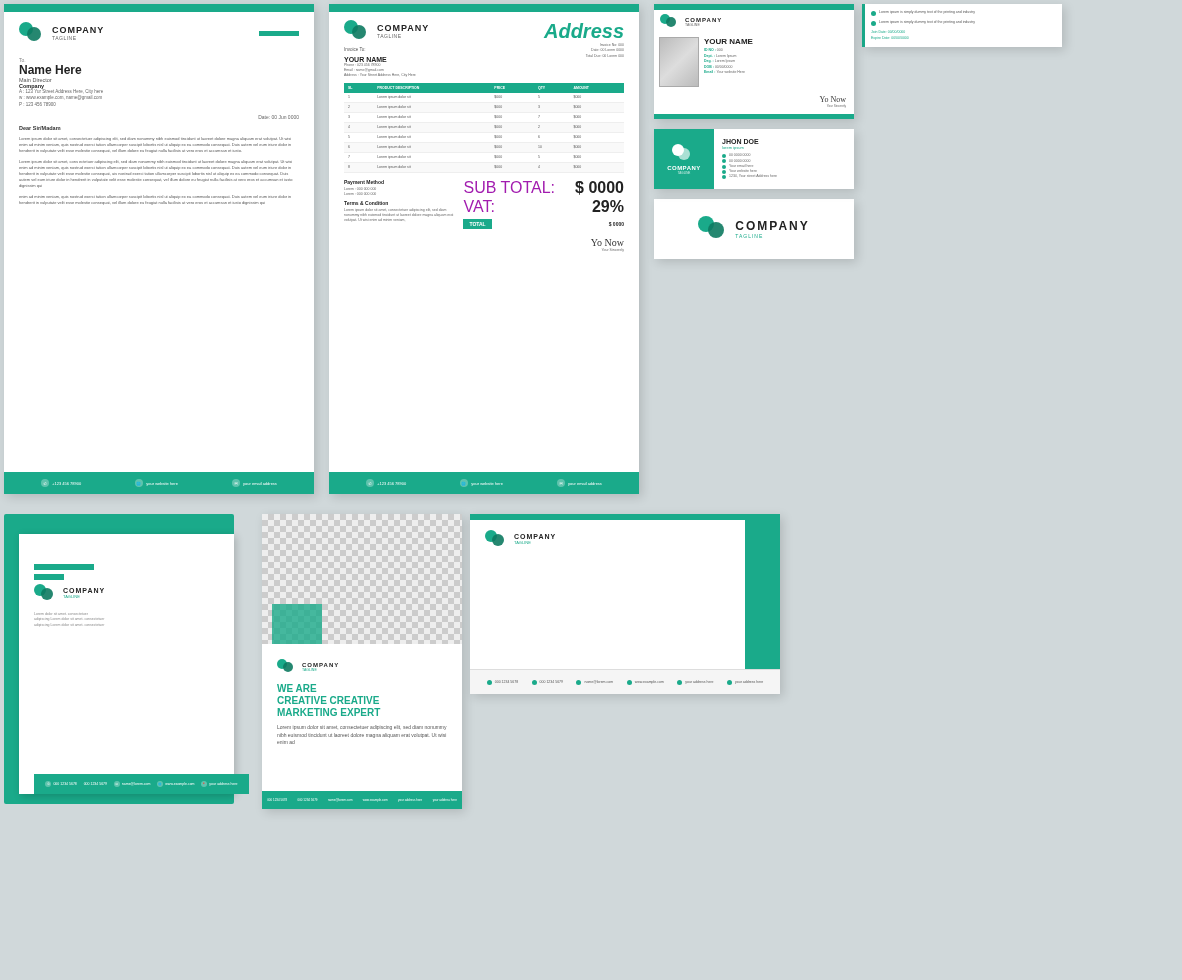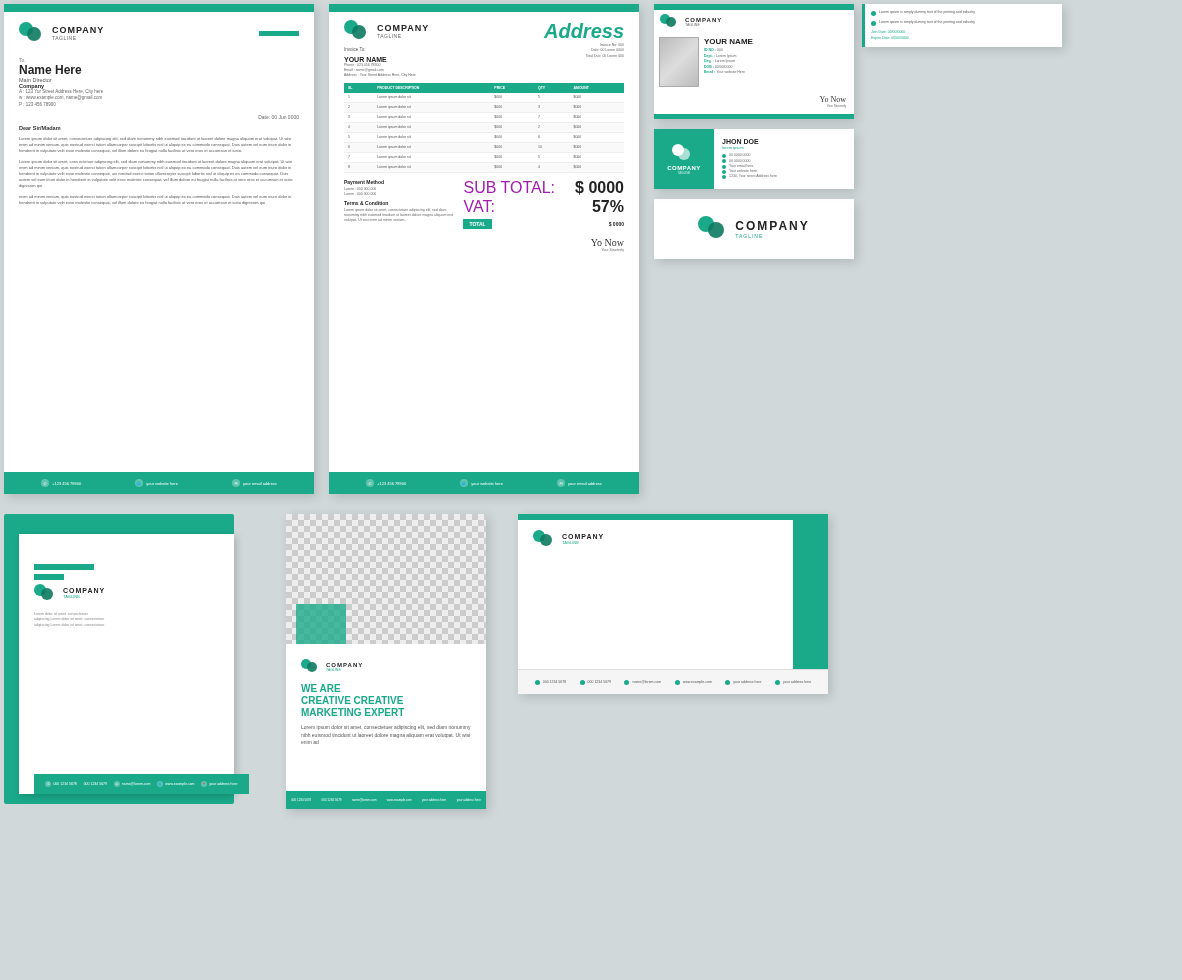--- a/index.html
+++ b/index.html
@@ -290,21 +290,21 @@
       box-shadow: 3px 3px 10px rgba(0,0,0,0.15);
       display: flex;
       align-items: center;
       justify-content: center;
     }
     .biz-back-logo { display: flex; align-items: center; gap: 5px; }
 
     
     .bottom-row {
       display: flex;
-      gap: 32px;
+      gap: 8px;
       align-items: flex-start;
     }
 
     
     .folder {
       width: 250px;
       height: 300px;
       position: relative;
       flex-shrink: 0;
     }
@@ -620,21 +620,21 @@
           <div class="terms-title">Terms &amp; Condition</div>
           <div class="terms-text">Lorem ipsum dolor sit amet, consectetuer adipiscing elit, sed diam nonummy nibh euismod tincidunt ut laoreet dolore magna aliquam erat volutpat. Ut wisi enim ad minim veniam,</div>
         </div>
         <div style="min-width:90px; padding-left:10px;">
           <div class="total-row">
             <span class="total-label">SUB TOTAL:</span>
             <span class="total-value">$ 0000</span>
           </div>
           <div class="total-row">
             <span class="total-label">VAT:</span>
-            <span class="total-value">57%</span>
+            <span class="total-value">29%</span>
           </div>
           <div style="display:flex; justify-content:space-between; align-items:center; margin-top:3px;">
             <span class="total-bar">TOTAL</span>
             <span style="font-size:5px; font-weight:bold; color:#222;">$ 0000</span>
           </div>
           <div style="margin-top:8px; text-align:right;">
             <div class="invoice-sig">Yo Now</div>
             <div class="invoice-sig-label">Your Sincerely</div>
           </div>
         </div>

